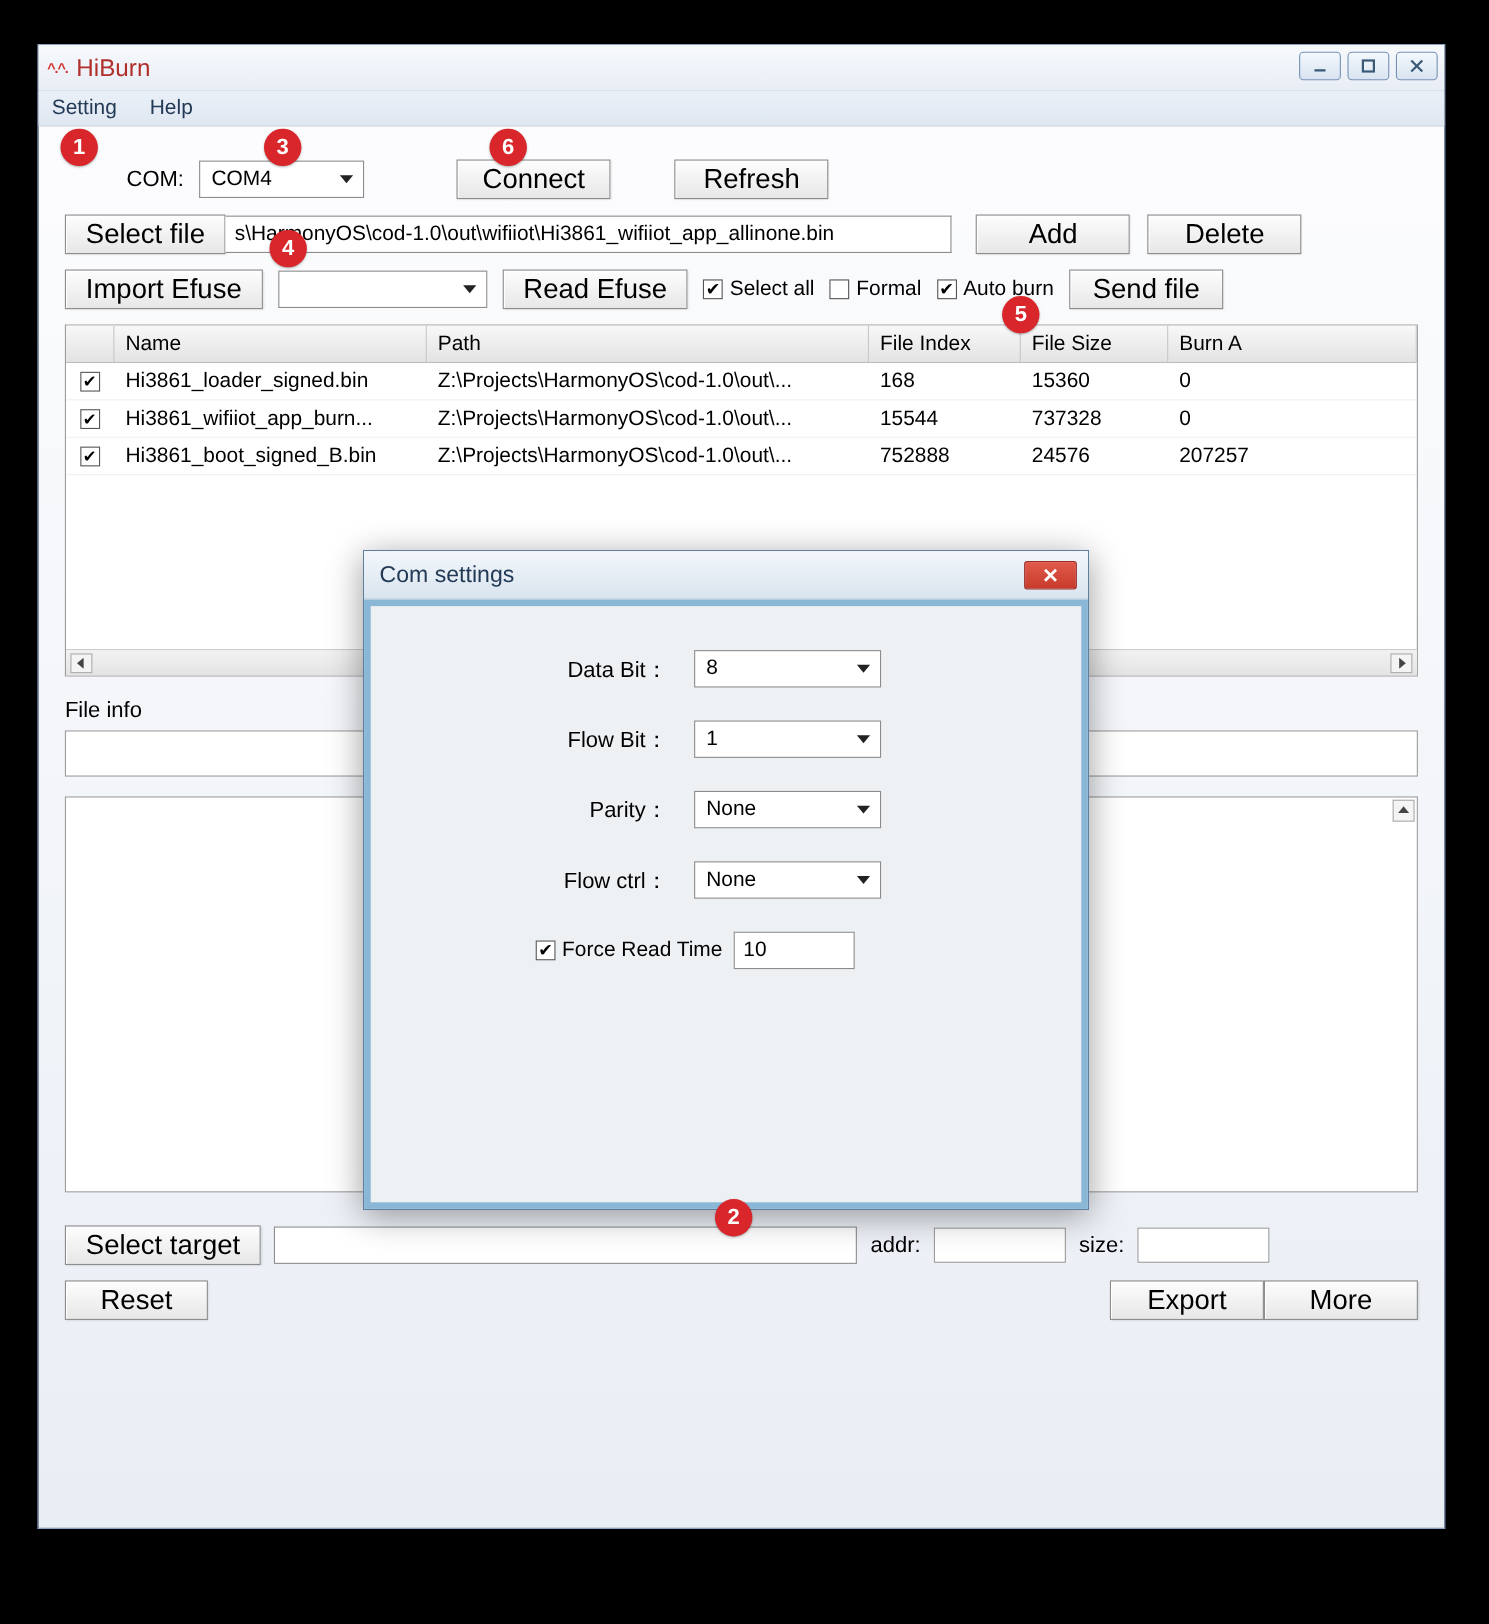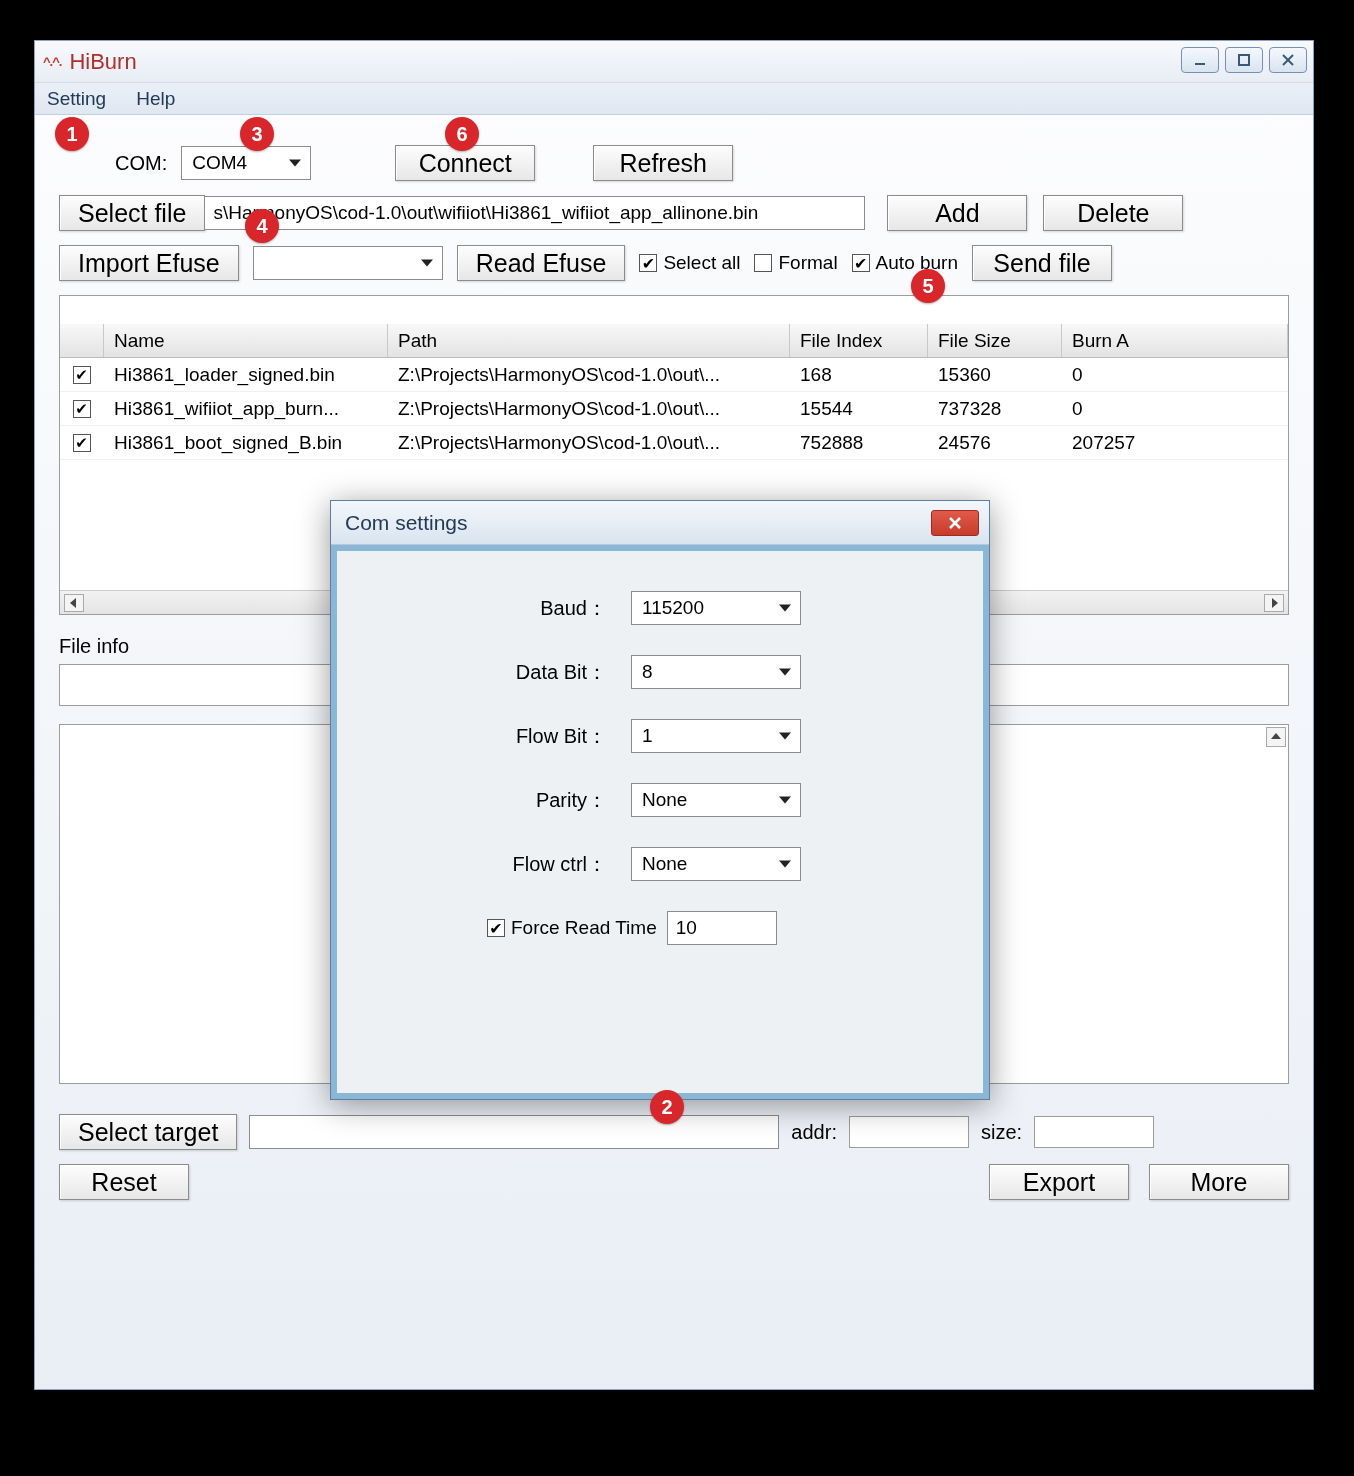--- a/index.html
+++ b/index.html
@@ -95,21 +95,21 @@
   .chk { display:flex; align-items:center; gap:6px; font-size:19px; cursor:pointer;}
   .chk .box { width:18px;height:18px; border:1px solid #555; background:#fff; display:flex;align-items:center;justify-content:center; font-size:16px; color:#000;}
   .table-wrap {
     border: 1px solid #9c9c9c;
     background: #fff;
     height: 320px;
     display:flex;
     flex-direction:column;
     margin-top: 4px;
   }
-  .thead { display:flex; background:linear-gradient(#f8f8f8,#e3e3e3); border-bottom:1px solid #bcbcbc; font-size:19px; height:34px;margin-top:28px;}
+  .thead { display:flex; background:linear-gradient(#f8f8f8,#e3e3e3); border-bottom:1px solid #bcbcbc; font-size:19px; height:34px;}
   .thead .th { border-right:1px solid #c8c8c8; padding:4px 10px; display:flex;align-items:center; overflow:hidden;}
   .tbody { flex:1; overflow:hidden; position:relative;}
   .tr { display:flex; height:34px; border-bottom:1px solid #f0f0f0; font-size:19px;}
   .td { padding:4px 10px; display:flex;align-items:center; overflow:hidden; white-space:nowrap; border-right:1px solid transparent;}
   .col-chk { width:44px; justify-content:center;}
   .col-name { width:284px;}
   .col-path { width:402px;}
   .col-idx { width:138px;}
   .col-size { width:134px;}
   .col-addr { flex:1;}
@@ -209,21 +209,21 @@
   <div class="client">
 
     <div class="badge" style="top:2px; left:20px;">1</div>
     <div class="badge" style="top:2px; left:205px;">3</div>
     <div class="badge" style="top:2px; left:410px;">6</div>
     <div class="badge" style="top:94px; left:210px;">4</div>
     <div class="badge" style="top:154px; left:876px;">5</div>
 
     <div class="row" style="padding-left:56px; ">
       <span class="lbl">COM:</span>
-      <div class="select" style="width:130px;">
+      <div class="select" style="width:150px;">
         <span>COM4</span>
         <span class="arrow">
             <svg viewBox="0 0 10 10">
               <polygon points="0,2 10,2 5,8"></polygon>
             </svg>
           </span>
       </div>
       <div style="width:56px;"></div>
       <button class="btn wide">Connect</button>
       <div style="width:30px;"></div>
@@ -335,52 +335,41 @@
       <div class="row" style="gap:12px;">
         <button class="btn" style="min-width:150px;">Select target</button>
         <div class="editbox" style="flex:1;max-width:530px;"></div>
         <span class="lbl">addr:</span>
         <div class="small-input"></div>
         <span class="lbl">size:</span>
         <div class="small-input"></div>
       </div>
       <div class="row" style="justify-content:space-between;">
         <button class="btn" style="min-width:130px;">Reset</button>
-        <div style="display:flex;gap:20px;">
+        <div style="display:flex;">
           <button class="btn wide">Export</button>
           <button class="btn wide">More</button>
         </div>
       </div>
     </div>
   </div>
 </div>
 
 <div class="dialog">
   <div class="dlg-title">
     <span>Com settings</span>
     <div class="dlg-close">
       <svg viewBox="0 0 14 14">
           <line x1="2" y1="2" x2="12" y2="12"></line>
           <line x1="12" y1="2" x2="2" y2="12"></line>
         </svg>
     </div>
   </div>
   <div class="dlg-body">
     <div class="form-row">
-      <span class="flabel">Baud：</span>
-      <div class="select">
-        <span>115200</span>
-        <span class="arrow">
-            <svg viewBox="0 0 10 10">
-              <polygon points="0,2 10,2 5,8"></polygon>
-            </svg>
-          </span>
-      </div>
-    </div>
-    <div class="form-row">
       <span class="flabel">Data Bit：</span>
       <div class="select">
         <span>8</span>
         <span class="arrow">
             <svg viewBox="0 0 10 10">
               <polygon points="0,2 10,2 5,8"></polygon>
             </svg>
           </span>
       </div>
     </div>

